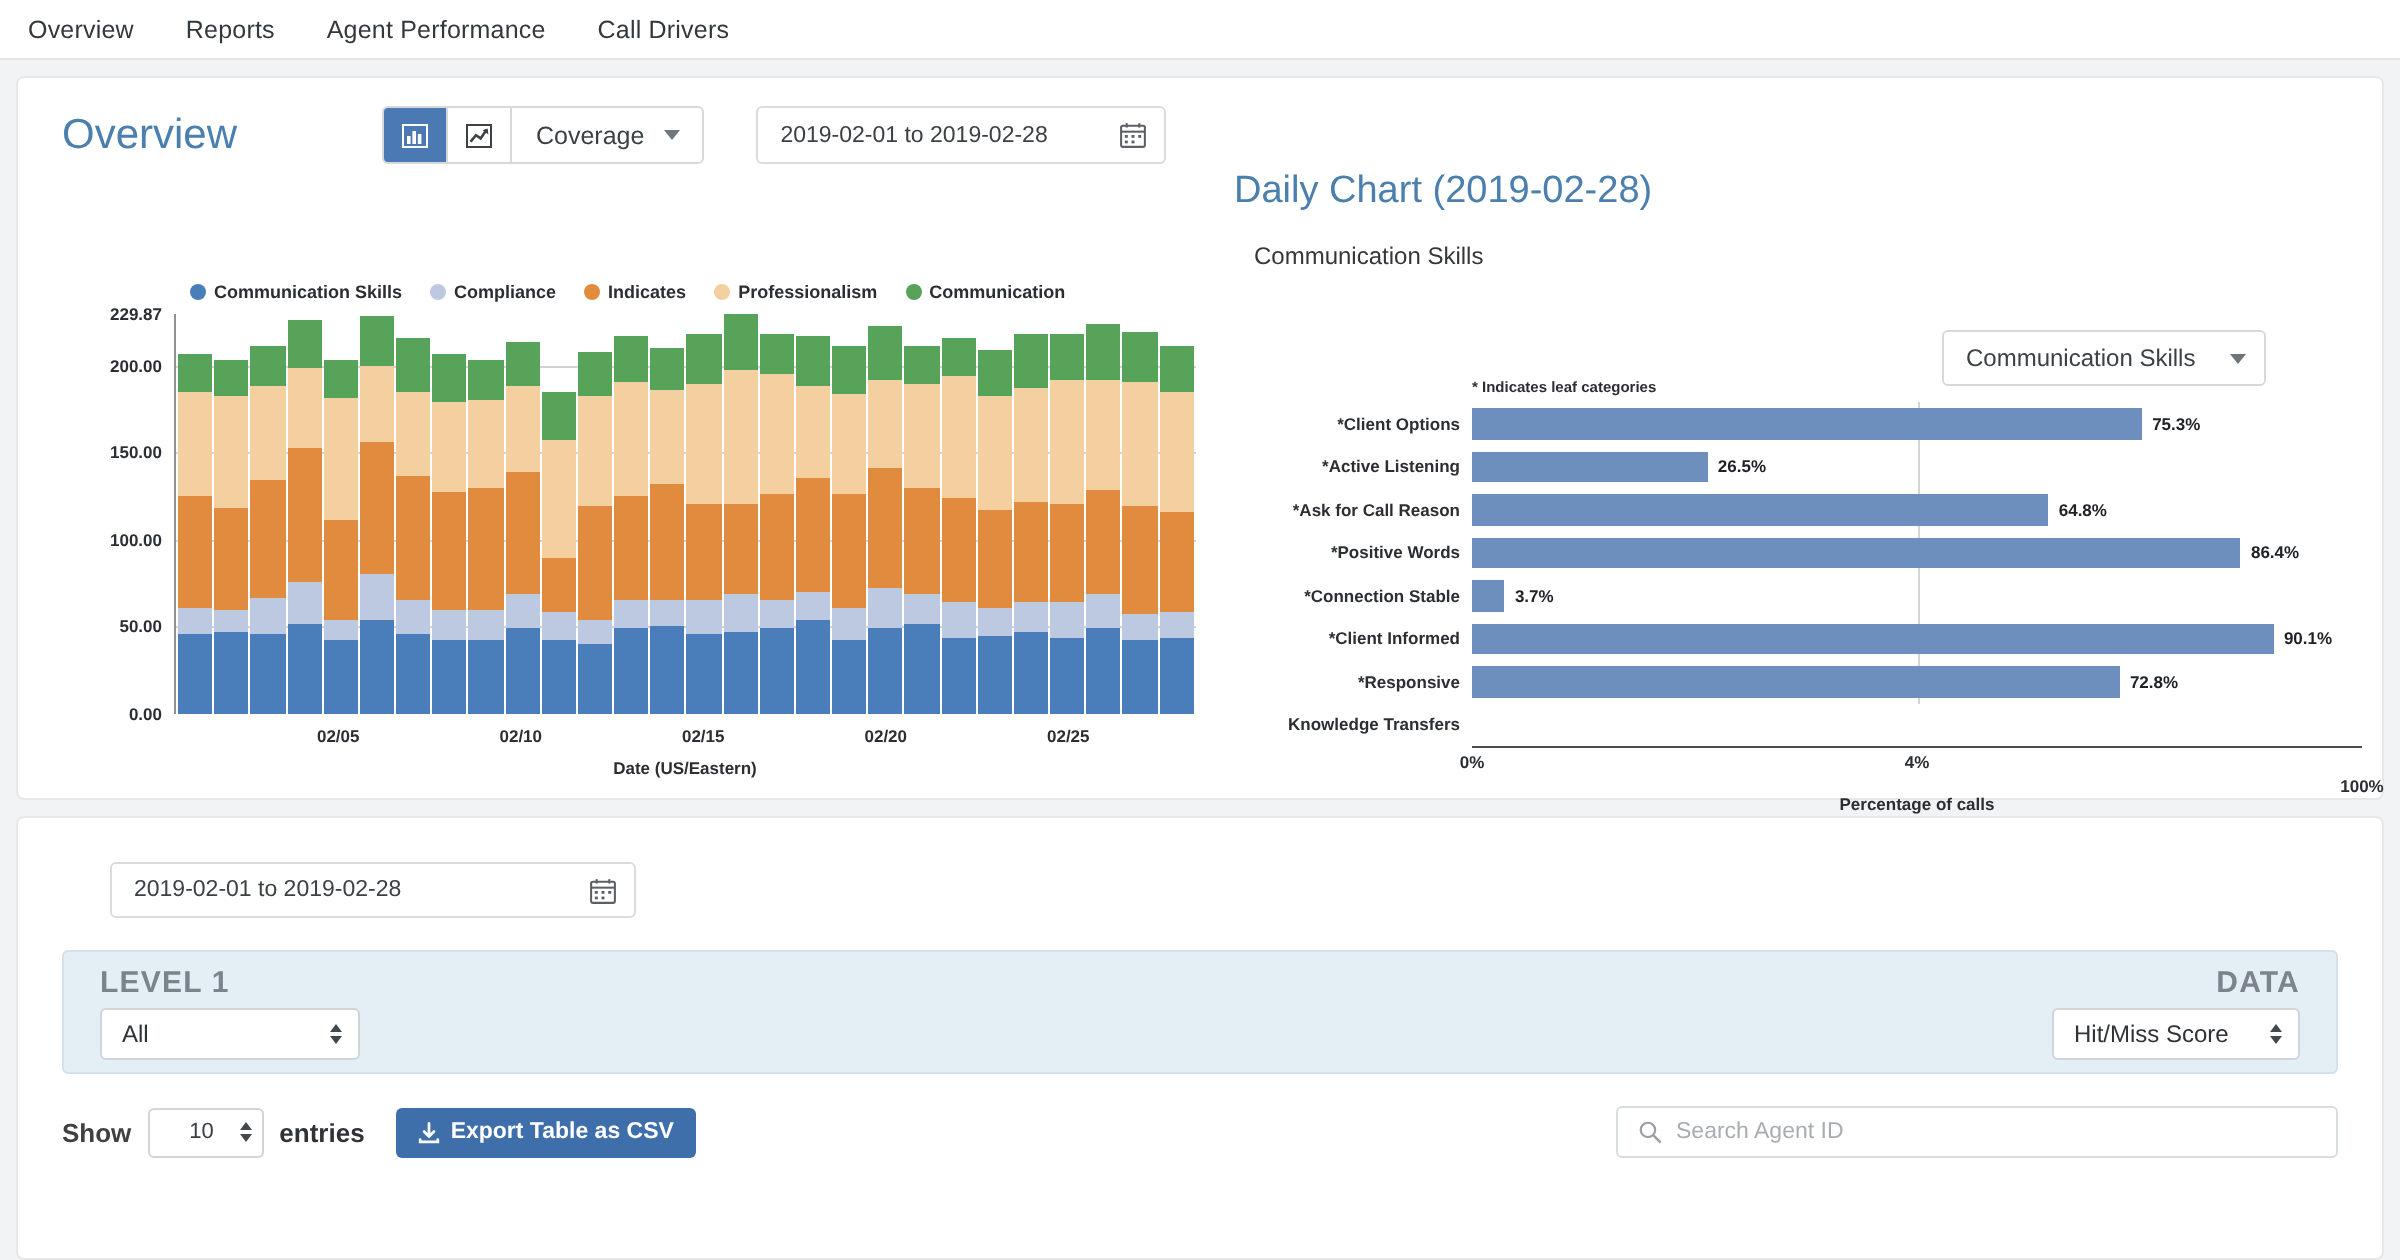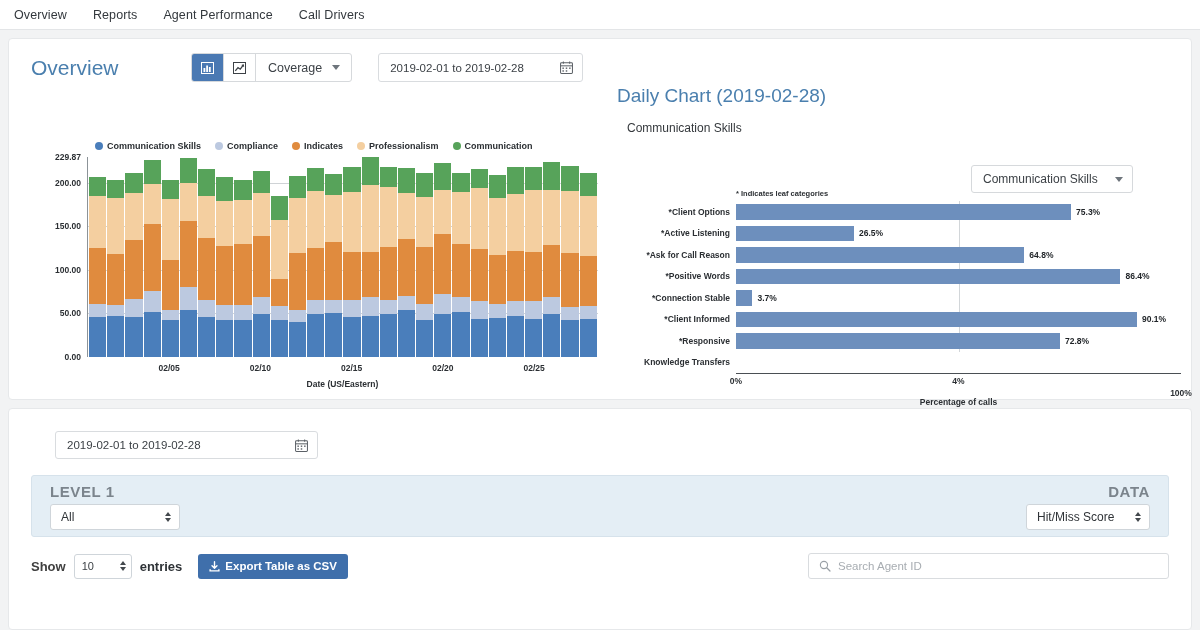--- a/index.html
+++ b/index.html
@@ -189,21 +189,21 @@
     height: 26px; background: #fff; border: 1px solid #cfd5da; border-radius: 3px;
     display: flex; align-items: center; justify-content: space-between;
     padding: 0 8px 0 10px; font-size: 12px; color: #2f3337;
   }
   .row2 { display: flex; align-items: center; padding: 16px 22px 0 22px; gap: 0; }
   .show-lbl { font-size: 13px; font-weight: bold; color: #404040; }
   .num-sel {
     margin: 0 8px; width: 58px; height: 25px; background: #fff;
     border: 1px solid #cfd5da; border-radius: 3px;
     display: flex; align-items: center; justify-content: space-between;
-    padding: 0 5px 0 7px; font-size: 11px; color: #3c4146;
+    padding: 0 5px 0 20px; font-size: 11px; color: #3c4146;
   }
   .entries-lbl { font-size: 13px; font-weight: bold; color: #2f3337; margin-right: 16px; }
   .csv-btn {
     background: #3f6fab; color: #fff; border-radius: 3px;
     height: 25px; display: inline-flex; align-items: center; gap: 5px;
     padding: 0 11px; font-size: 11.5px; font-weight: bold; cursor: pointer;
   }
   .search-box {
     margin-left: auto; width: 361px; height: 26px;
     border: 1px solid #d9dcdf; border-radius: 3px; background: #fff;

